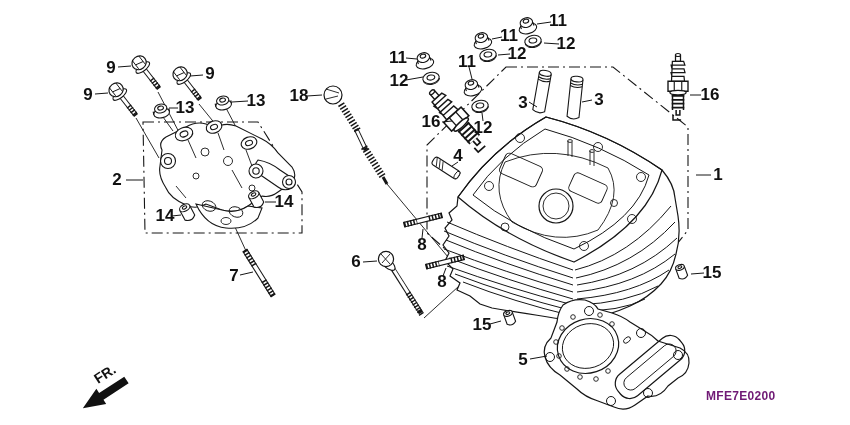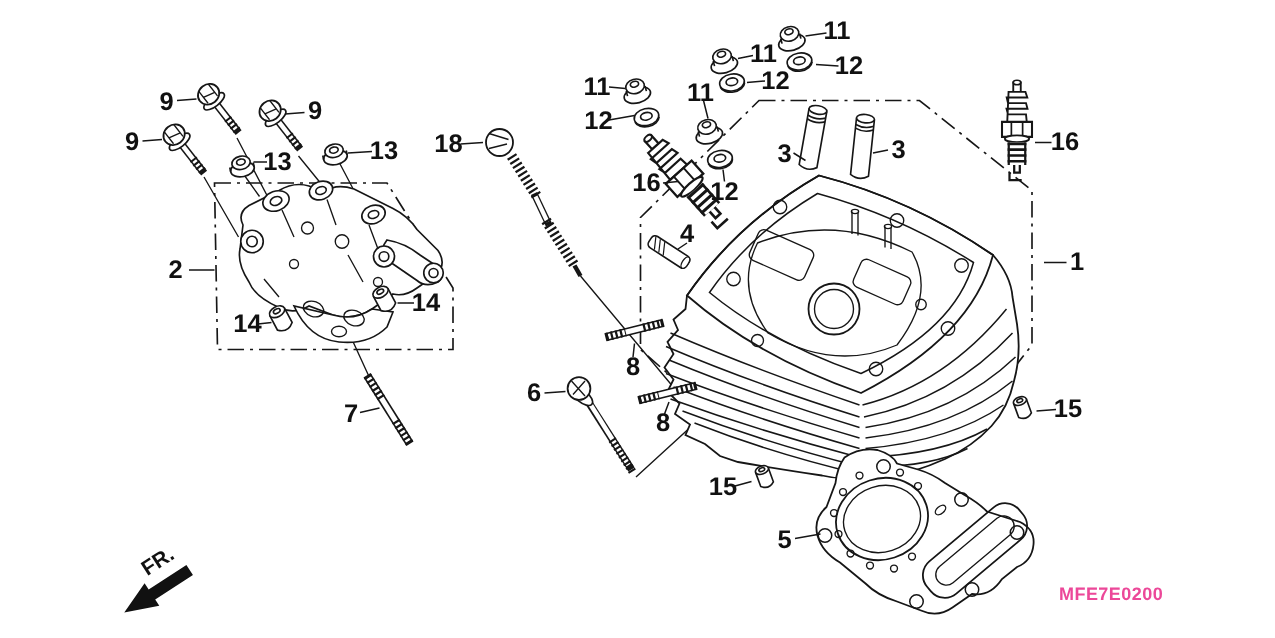--- a/index.html
+++ b/index.html
@@ -2,21 +2,21 @@
 <html><head>
 <meta charset="utf-8">
 <style>
   html,body{margin:0;padding:0;background:#fff;}
   #stage{position:relative;width:850px;height:425px;background:#fff;overflow:hidden;
          font-family:"Liberation Sans",sans-serif;}
   svg{position:absolute;left:0;top:0;}
   .callout{position:absolute;transform:translate(-50%,-50%);
            font:bold 17px "Liberation Sans",sans-serif;color:#111;letter-spacing:0;}
   .diagram-code{position:absolute;left:706px;top:389px;
-                font:bold 12px "Liberation Sans",sans-serif;color:#ec4899;letter-spacing:.3px;}
+                font:bold 12px "Liberation Sans",sans-serif;color:#701a75;letter-spacing:.3px;}
 </style>
 </head>
 <body>
 
 <div id="stage">
 
 <svg width="850" height="425" viewBox="0 0 850 425">
   <defs>
     <g id="capnut" fill="#fff" stroke="#161616" stroke-width="1.1">
       <ellipse cx="0" cy="3.5" rx="9" ry="5.2"></ellipse>

